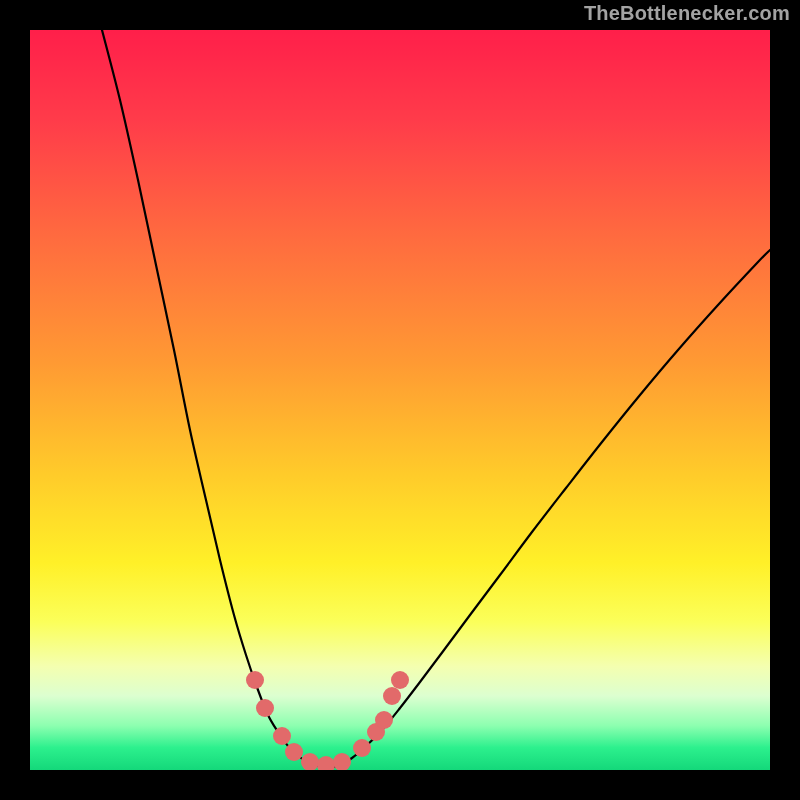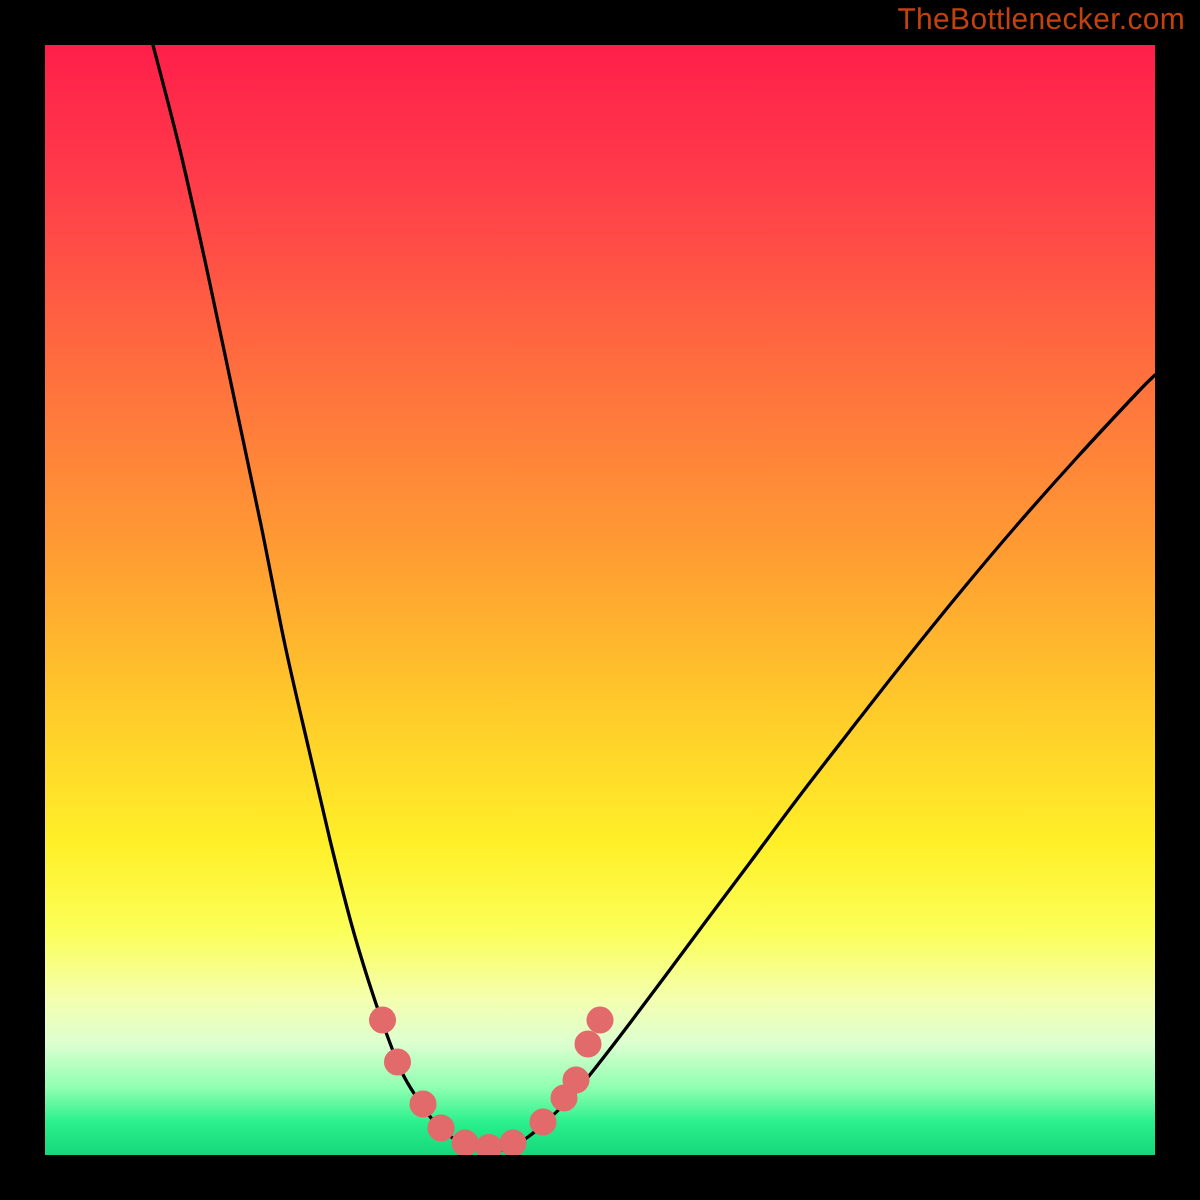--- a/index.html
+++ b/index.html
@@ -11,23 +11,23 @@
   .stage {
     position: relative;
     width: 800px;
     height: 800px;
     background: #000;
   }
   .watermark {
     position: absolute;
     top: 2px;
     right: 10px;
-    color: #c2410c;
+    color: #a3a3a3;
     font-size: 20px;
-    font-weight: 400;
+    font-weight: 700;
     letter-spacing: 0.2px;
     z-index: 10;
   }
   .plot-outer {
     position: absolute;
     left: 30px;
     top: 30px;
     width: 740px;
     height: 740px;
     background: #000;

